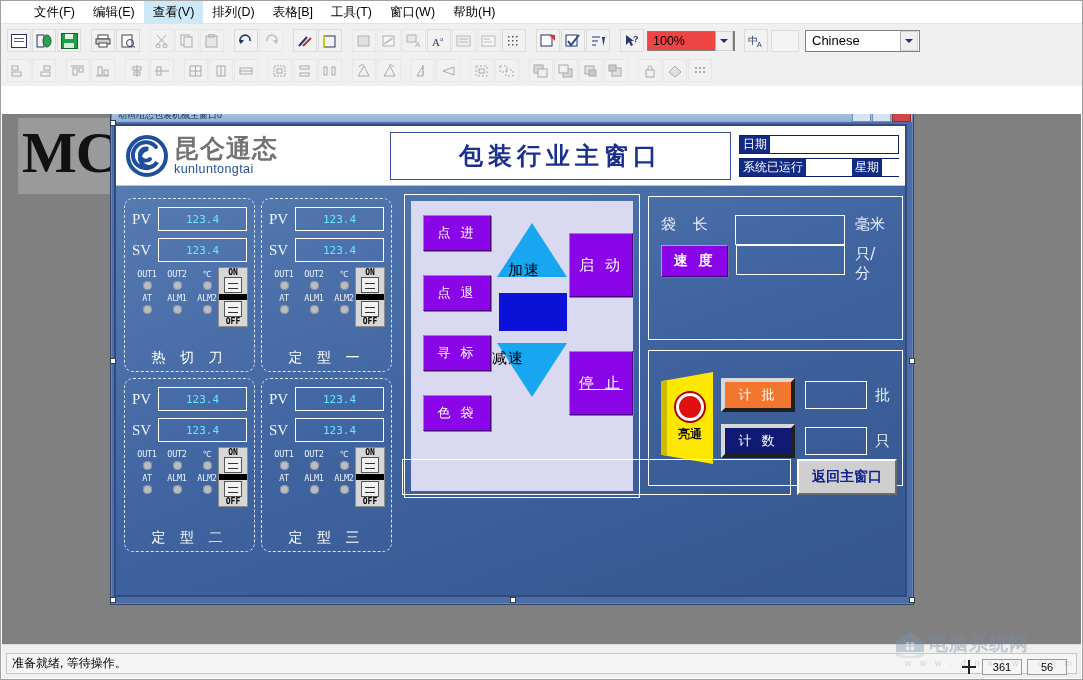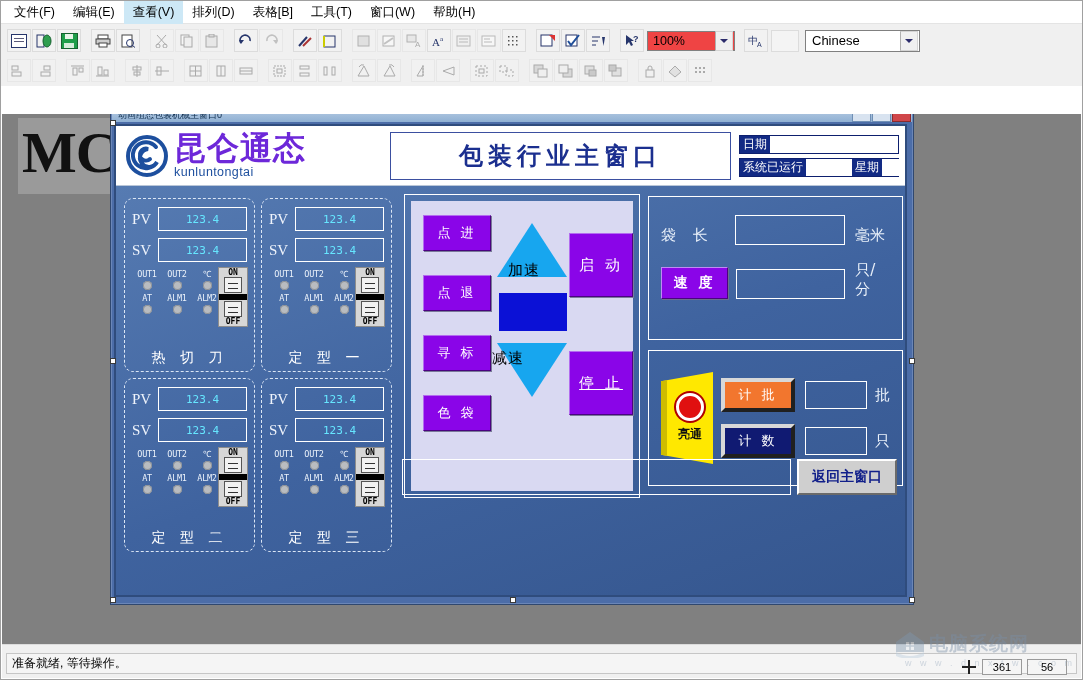--- a/index.html
+++ b/index.html
@@ -15,21 +15,21 @@
   .titlebar{height:30px;background:#ffffff;display:flex;align-items:center;position:relative;}
   .app-icon{width:17px;height:17px;margin-left:9px;margin-right:7px;background:linear-gradient(135deg,#4a7ebb,#1f4e79);border:1px solid #17365d;position:relative;flex:none;}
   .app-icon:after{content:"";position:absolute;left:2px;top:7px;right:2px;bottom:1px;background:#2c3e6b;}
   .app-icon:before{content:"";position:absolute;right:1px;top:1px;width:5px;height:5px;background:#ffe066;}
   .title-text{font-size:13px;color:#000;letter-spacing:0px;white-space:nowrap;}
   .winbtns{position:absolute;right:0;top:0;height:30px;display:flex;}
   .winbtn{width:46px;height:30px;display:flex;align-items:center;justify-content:center;font-size:13px;color:#000;}
   .winbtn svg{display:block;}
 
   
-  .menubar{height:22px;display:flex;align-items:center;padding-left:4px;background:#ffffff;font-size:12.5px;}
+  .menubar{height:22px;display:flex;align-items:center;padding-left:24px;background:#ffffff;font-size:12.5px;}
   .menu-item{padding:3px 9px;color:#000;white-space:nowrap;}
   .menu-item.active{background:#cde8f6;}
 
   
   .toolbars{background:#f0f0f0;border-top:1px solid #e4e4e4;padding-top:3px;padding-bottom:2px;}
   .tbrow{display:flex;align-items:center;height:27px;padding-left:6px;gap:0px;}
   .tbrow + .tbrow{margin-top:3px;}
   .tbtn{width:24px;height:23px;margin-right:1px;background:#f0f0f0;border:1px solid #f0f0f0;display:flex;align-items:center;justify-content:center;box-sizing:border-box;position:relative;flex:none;}
   .tbtn.raised{border:1px solid #dcdcdc;background:#f2f2f2;}
   .sep{width:9px;height:23px;flex:none;}
@@ -69,21 +69,21 @@
        background:
          linear-gradient(118deg,rgba(255,255,255,.09) 0 1px,transparent 1px 60px),
          linear-gradient(123deg,rgba(255,255,255,.07) 0 1px,transparent 1px 95px),
          linear-gradient(112deg,rgba(255,255,255,.06) 0 1px,transparent 1px 140px),
          linear-gradient(160deg,#5a7fb5,#3f639f 55%,#35568e);
        border:2px solid #2f4c7d;box-sizing:border-box;overflow:hidden;}
   .hmi-head{height:60px;background:#fff;border-bottom:1px solid #b9c6d8;display:flex;align-items:center;padding:0 6px;box-sizing:border-box;position:relative;}
   .logo-wrap{display:flex;align-items:center;width:256px;flex:none;padding-left:4px;}
   .logo-mark{width:42px;height:42px;flex:none;margin-right:6px;}
   .logo-txt{display:flex;flex-direction:column;line-height:1;}
-  .logo-cn{font-size:32px;font-weight:bold;color:#6d28d9;letter-spacing:1px;font-family:"DejaVu Sans","Liberation Sans",sans-serif;}
+  .logo-cn{font-size:25px;font-weight:bold;color:#737373;letter-spacing:1px;font-family:"DejaVu Sans","Liberation Sans",sans-serif;}
   .logo-en{font-size:12.5px;color:#1d4f9e;letter-spacing:.4px;margin-top:2px;font-family:"Liberation Sans",sans-serif;}
   .hmi-title-box{flex:1;height:46px;border:1px solid #3b4fa0;display:flex;align-items:center;justify-content:center;margin:0 8px;background:#fff;}
   .hmi-title-box span{font-size:24px;font-weight:bold;color:#1b2f8f;letter-spacing:5px;font-family:"DejaVu Sans","Liberation Sans",sans-serif;}
   .hmi-datebox{width:160px;flex:none;display:flex;flex-direction:column;gap:4px;}
   .drow{display:flex;height:19px;border:1px solid #0d1f6e;box-sizing:border-box;}
   .dlab{background:#122a84;color:#fff;font-size:12px;display:flex;align-items:center;justify-content:center;padding:0 3px;white-space:nowrap;font-family:"DejaVu Sans","Liberation Sans",sans-serif;}
   .dfield{background:#fff;flex:1;}
   .dfield.small{flex:none;width:46px;}
 
   .hmi-body{position:relative;height:320px;padding:8px;box-sizing:border-box;display:flex;gap:8px;border-radius:10px;}
@@ -118,21 +118,21 @@
   .tri{position:absolute;width:0;height:0;}
   .tri.up{border-left:35px solid transparent;border-right:35px solid transparent;border-bottom:54px solid #17a6ef;}
   .tri.down{border-left:35px solid transparent;border-right:35px solid transparent;border-top:54px solid #17a6ef;}
   .trilab{position:absolute;font-size:15px;color:#000000;letter-spacing:1px;font-family:"DejaVu Sans","Liberation Sans",sans-serif;}
   .bluebox{position:absolute;background:#0b11d6;}
 
   
   .right-col{flex:1;display:flex;flex-direction:column;gap:10px;padding-top:2px;}
   .rpanel{border:1px solid #ffffff;box-sizing:border-box;position:relative;}
   .rp1{height:144px;padding:18px 12px 0 12px;}
-  .rrow{display:flex;align-items:flex-end;margin-bottom:16px;}
+  .rrow{display:flex;align-items:flex-start;margin-bottom:0;}
   .rlab{width:74px;font-size:15px;color:#eaf1fa;letter-spacing:6px;font-family:"DejaVu Sans","Liberation Sans",sans-serif;}
   .rinput{width:110px;height:30px;border:1px solid #fff;box-sizing:border-box;}
   .runit{margin-left:10px;font-size:15px;color:#eaf1fa;font-family:"DejaVu Sans","Liberation Sans",sans-serif;}
   .speedbtn{width:66px;height:30px;background:#8a05e8;border:1px solid #c08af5;border-right-color:#4a0380;border-bottom-color:#4a0380;color:#fff;font-size:14px;font-weight:bold;letter-spacing:3px;display:flex;align-items:center;justify-content:center;box-shadow:1px 1px 0 #6d6d8d;margin-right:8px;font-family:"DejaVu Sans","Liberation Sans",sans-serif;}
   .rp2{height:136px;padding:10px 12px;display:flex;align-items:center;gap:8px;}
   .lamp{width:46px;height:92px;background:#ffe800;border-left:6px solid #cfbc00;position:relative;flex:none;
         clip-path:polygon(0 10%,100% 0,100% 100%,0 90%);display:flex;flex-direction:column;align-items:center;justify-content:center;}
   .lamp .red{width:22px;height:22px;border-radius:50%;background:#e01010;border:3px solid #fff;box-shadow:0 0 0 2px #b00000;}
   .lamp .ltxt{font-size:12px;color:#111;font-weight:bold;margin-top:5px;font-family:"DejaVu Sans","Liberation Sans",sans-serif;}
   .cntcol{display:flex;flex-direction:column;gap:12px;}

